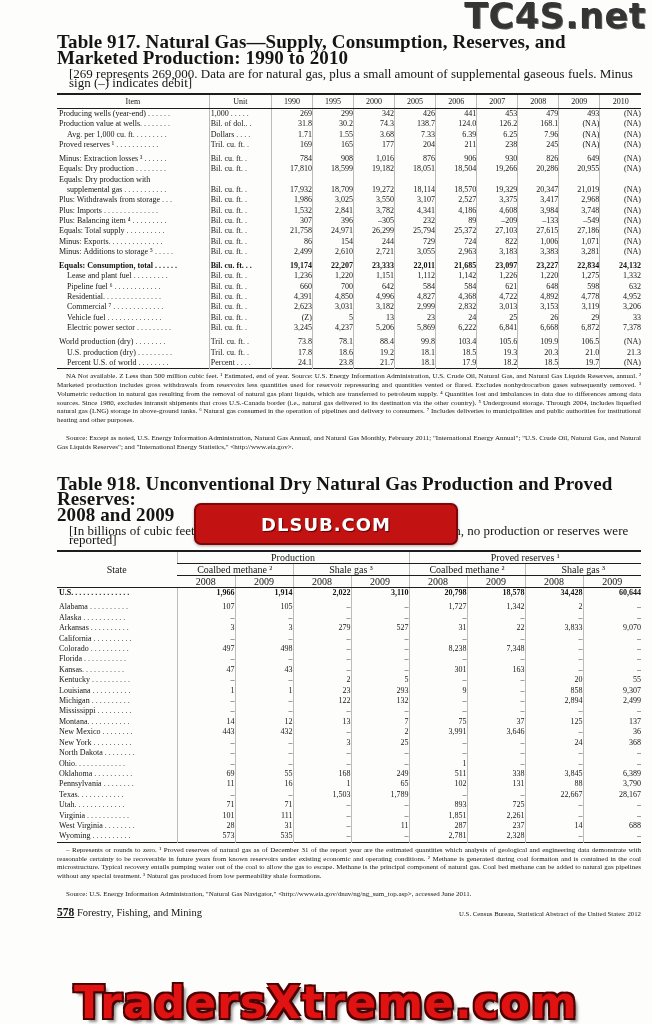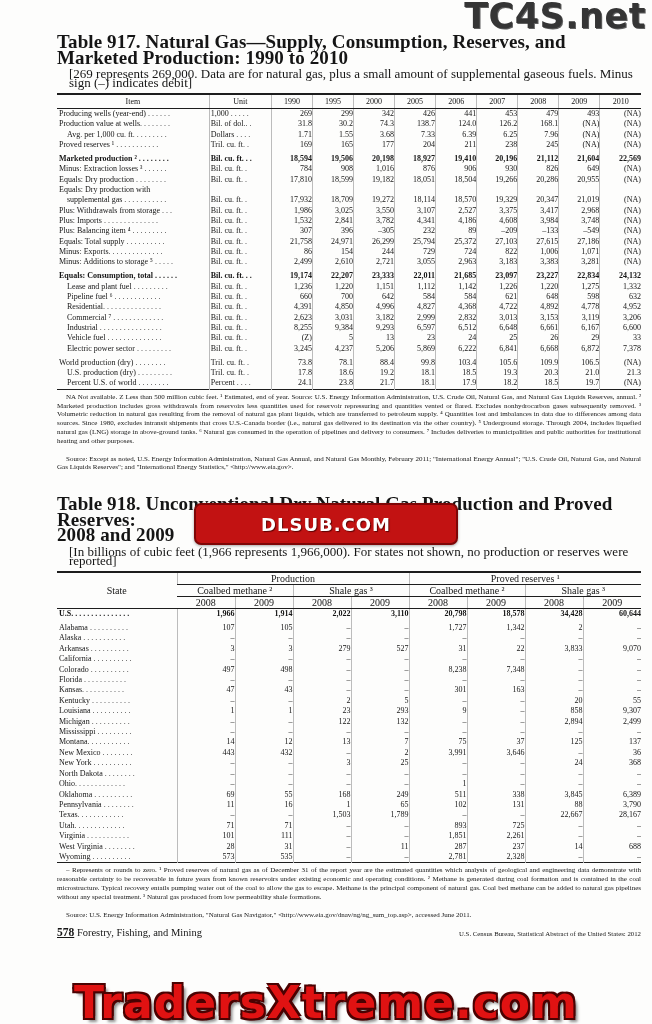--- a/index.html
+++ b/index.html
@@ -144,33 +144,20 @@
             <td class="sp"></td>
             <td class="sp"></td>
             <td class="sp"></td>
             <td class="sp"></td>
             <td class="sp"></td>
             <td class="sp"></td>
             <td class="sp"></td>
             <td class="sp"></td>
             <td class="sp"></td>
           </tr>
-          <tr class="bold">
-            <td class="item">Marketed production ² . . . . . . . .</td>
-            <td class="unit">Bil. cu. ft. . .</td>
-            <td class="num">18,594</td>
-            <td class="num">19,506</td>
-            <td class="num">20,198</td>
-            <td class="num">18,927</td>
-            <td class="num">19,410</td>
-            <td class="num">20,196</td>
-            <td class="num">21,112</td>
-            <td class="num">21,604</td>
-            <td class="num">22,569</td>
-          </tr>
           <tr>
             <td class="item">Minus: Extraction losses ³ . . . . . .</td>
             <td class="unit">Bil. cu. ft. .</td>
             <td class="num">784</td>
             <td class="num">908</td>
             <td class="num">1,016</td>
             <td class="num">876</td>
             <td class="num">906</td>
             <td class="num">930</td>
             <td class="num">826</td>
@@ -364,33 +351,20 @@
             <td class="unit">Bil. cu. ft. .</td>
             <td class="num">2,623</td>
             <td class="num">3,031</td>
             <td class="num">3,182</td>
             <td class="num">2,999</td>
             <td class="num">2,832</td>
             <td class="num">3,013</td>
             <td class="num">3,153</td>
             <td class="num">3,119</td>
             <td class="num">3,206</td>
-          </tr>
-          <tr>
-            <td class="item ind">Industrial . . . . . . . . . . . . . . . .</td>
-            <td class="unit">Bil. cu. ft. .</td>
-            <td class="num">8,255</td>
-            <td class="num">9,384</td>
-            <td class="num">9,293</td>
-            <td class="num">6,597</td>
-            <td class="num">6,512</td>
-            <td class="num">6,648</td>
-            <td class="num">6,661</td>
-            <td class="num">6,167</td>
-            <td class="num">6,600</td>
           </tr>
           <tr>
             <td class="item ind">Vehicle fuel . . . . . . . . . . . . . .</td>
             <td class="unit">Bil. cu. ft. .</td>
             <td class="num">(Z)</td>
             <td class="num">5</td>
             <td class="num">13</td>
             <td class="num">23</td>
             <td class="num">24</td>
             <td class="num">25</td>

